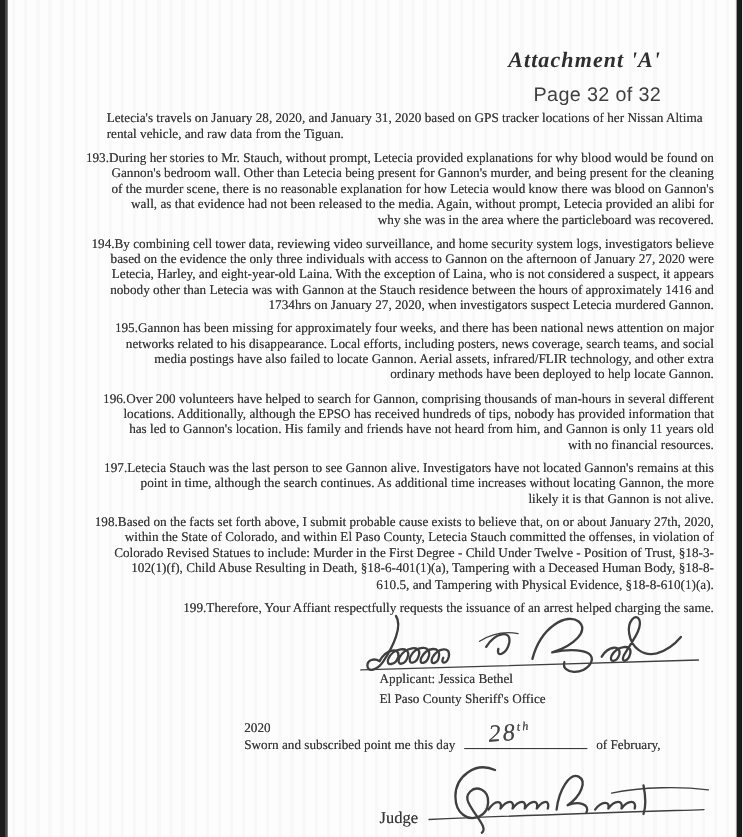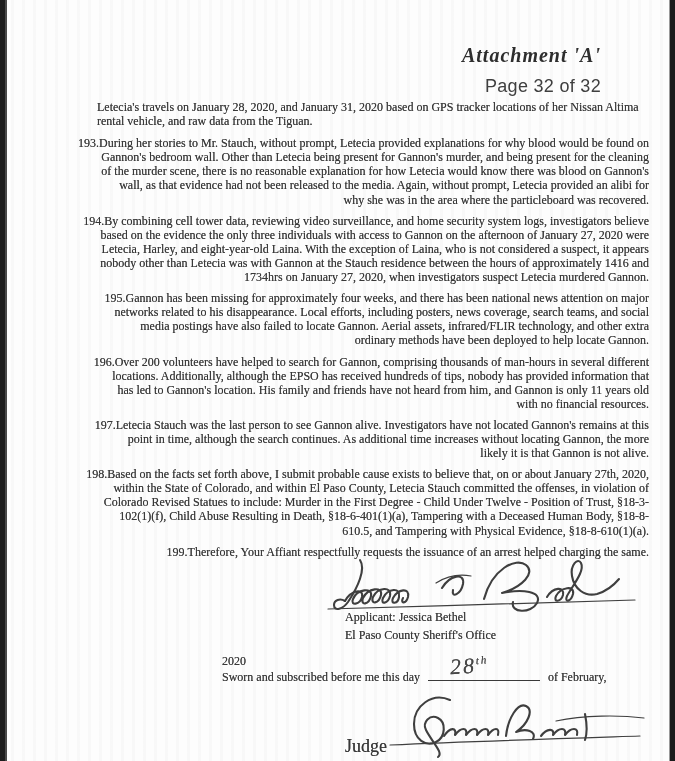--- a/index.html
+++ b/index.html
@@ -65,21 +65,21 @@
     position:absolute;left:22px;top:-13px;
     font-style:italic;font-size:22px;color:#474747;
     transform:rotate(-4deg);letter-spacing:2px;
   }
   .day-handwritten sup{font-size:11px;}
   .year-label{
     position:absolute;left:222px;top:654px;font-size:12px;
     text-shadow:0 0 0.4px rgba(55,55,55,0.75);
   }
   .judge-label{
-    position:absolute;left:345px;top:736px;font-size:18px;
+    position:absolute;left:345px;top:736px;font-size:15px;
     text-shadow:0 0 0.4px rgba(55,55,55,0.75);
   }
 </style>
 </head>
 <body>
 
 <div class="page">
 
   <div class="edge-left"></div>
   <div class="edge-right"></div>
@@ -116,21 +116,21 @@
     <path d="M221 41 C227 31 239 30 237 39 C235 46 227 47 230 40 C235 31 249 29 247 38 C245 46 238 47 241 40 C247 29 259 15 255 7 C252 1 244 9 246 20 C248 33 259 41 271 38 C281 35 288 29 293 23"></path>
     <path class="thin" d="M2 53 C102 50 222 47 309 44"></path>
   </svg>
 
   <div class="applicant-block">
     <div>Applicant: Jessica Bethel</div>
     <div>El Paso County Sheriff's Office</div>
   </div>
 
   <div class="sworn-row">
-    <span>Sworn and subscribed before me this day</span><span class="day-line"><span class="day-handwritten"><span>28</span><sup>th</sup></span></span><span>of February,</span>
+    <span>Sworn and subscribed point me this day</span><span class="day-line"><span class="day-handwritten"><span>28</span><sup>th</sup></span></span><span>of February,</span>
   </div>
 
   <div class="year-label">2020</div>
 
   <svg class="sig-svg" style="left:386px;top:690px;" width="264" height="70" viewBox="0 0 264 70">
     <path d="M64 10 C46 2 28 16 28 34 C28 50 40 57 50 52 C60 47 60 32 52 28 C44 24 36 32 40 40 C46 52 58 63 52 67"></path>
     <path d="M58 46 C64 37 71 37 69 45 C75 37 82 37 80 45 C86 37 93 37 91 45 C97 37 104 37 102 45 C108 37 114 37 112 45"></path>
     <path d="M120 46 C122 28 132 12 140 16 C148 20 142 34 130 42 C140 38 151 41 147 49"></path>
     <path d="M155 46 C161 38 169 38 167 45 C173 37 181 37 179 45 C185 37 193 37 191 45"></path>
     <path d="M199 24 C201 34 201 44 199 50"></path>

